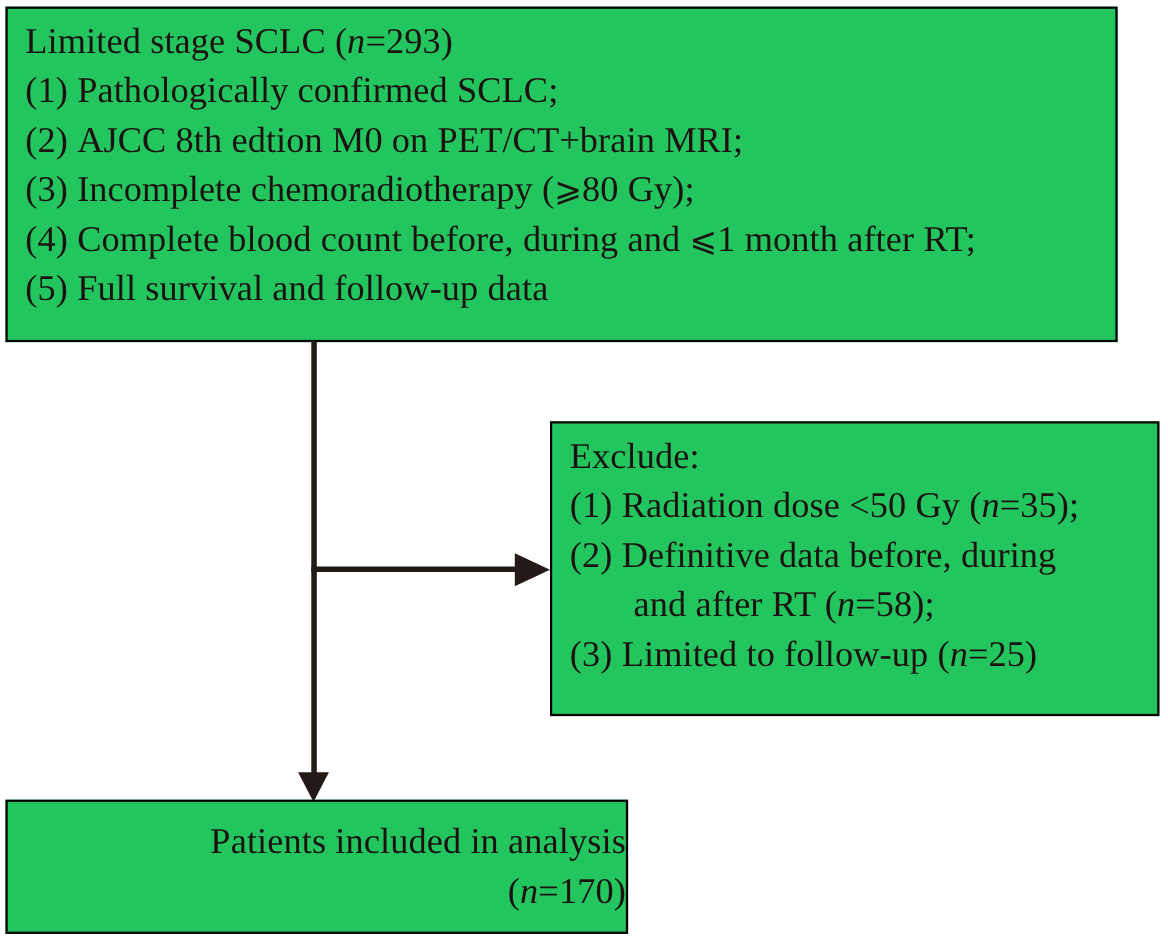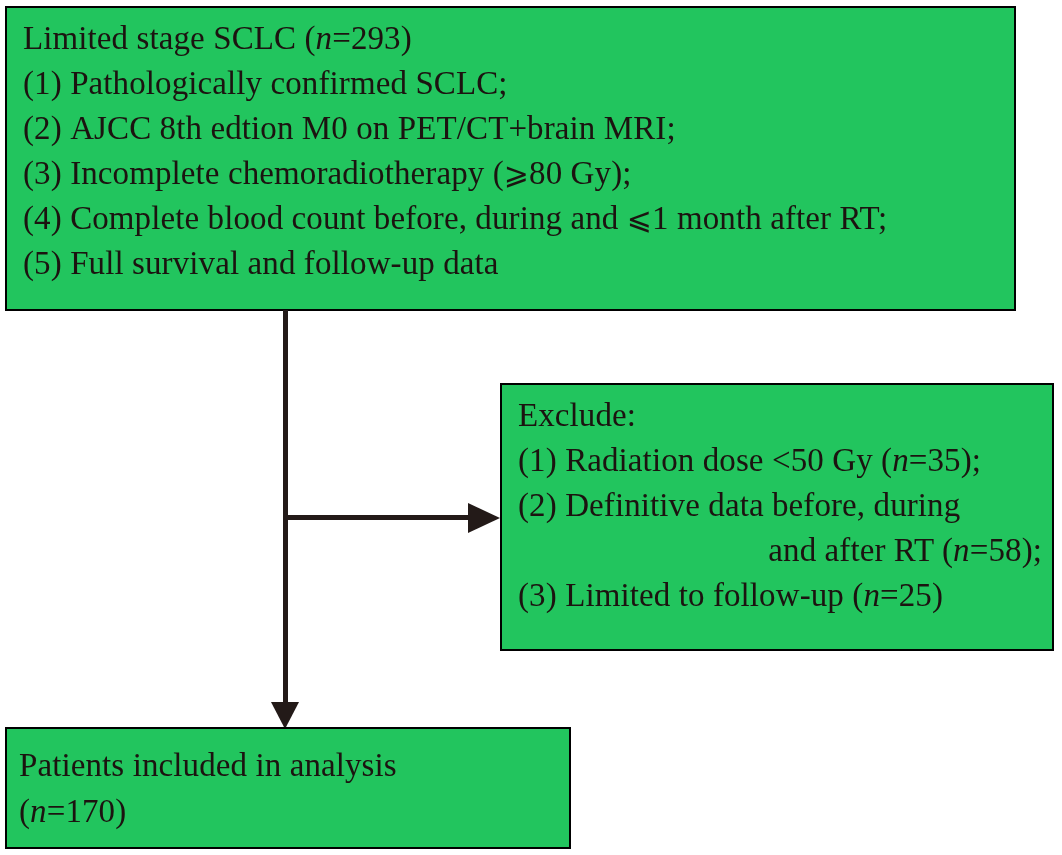--- a/index.html
+++ b/index.html
@@ -52,39 +52,37 @@
 
   
   .line {
     font-size: 33px;
     line-height: 45px;
     white-space: nowrap;
     letter-spacing: 0.1px;
   }
   .hang {
     padding-left: 58px;
-    text-align: right;
   }
   .ital {
     font-style: italic;
   }
   .sym {
     font-family: "DejaVu Serif", "Liberation Serif", serif;
     font-size: 30px;
   }
 
   
   #box-included .centerwrap {
     position: absolute;
     left: 0;
     right: 0;
     top: 50%;
     transform: translateY(-50%);
-    text-align: left;
-    margin-left: 12px;
+    text-align: right;
   }
   #box-included .line {
     line-height: 46px;
   }
 
   
   .conn {
     position: absolute;
     background: #231a18;
   }

